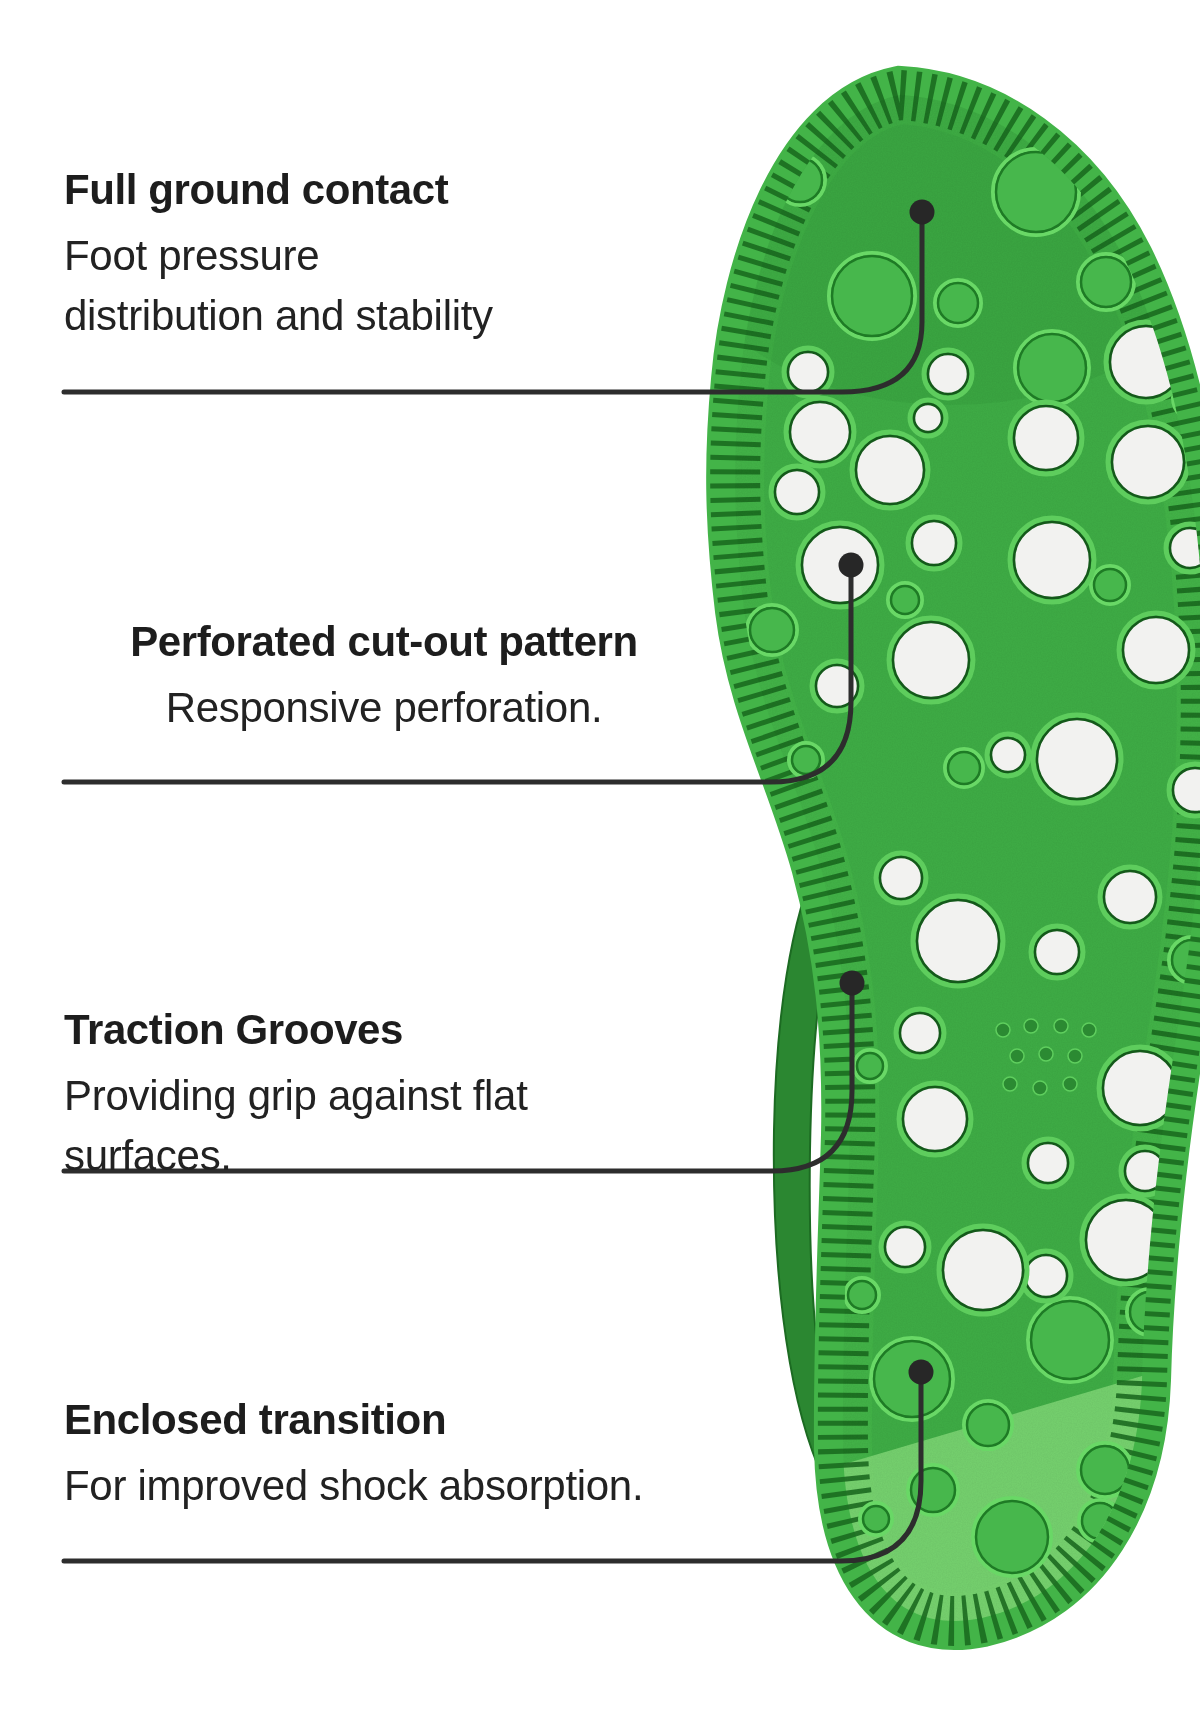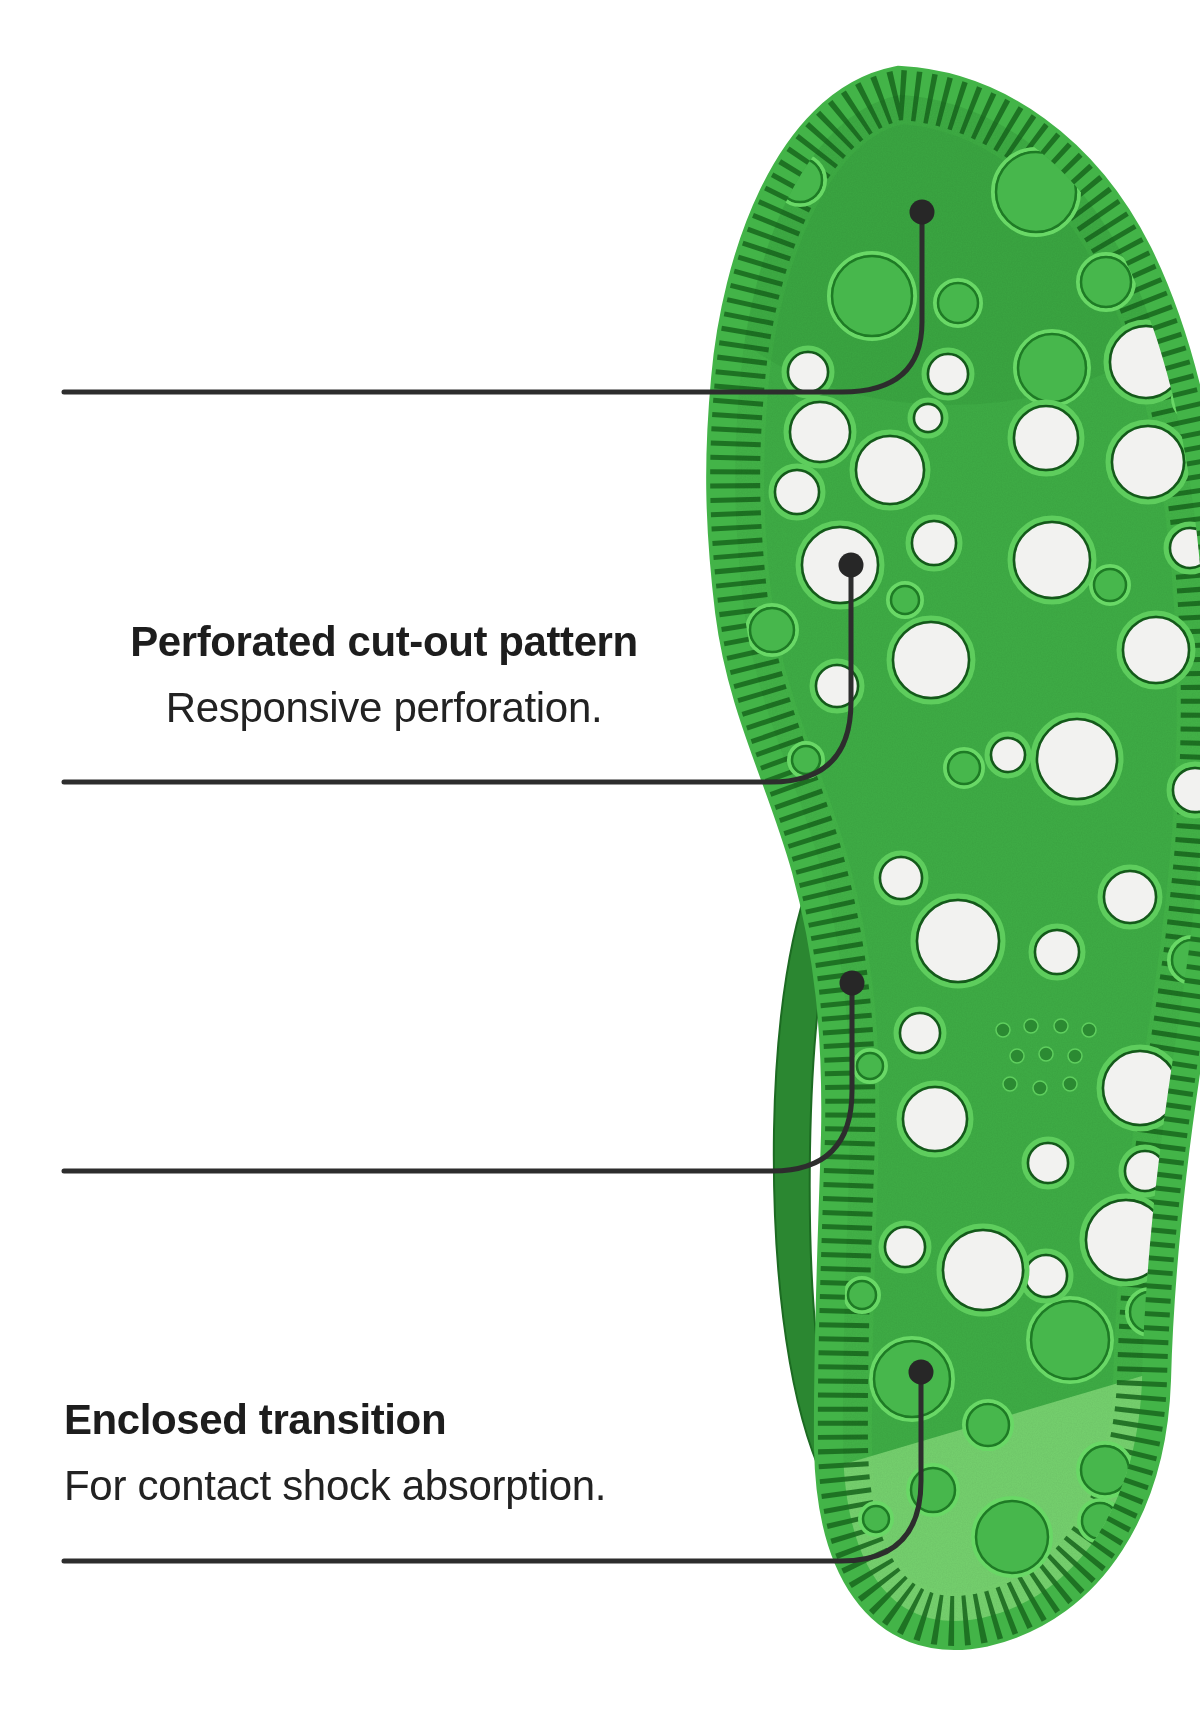--- a/index.html
+++ b/index.html
@@ -215,25 +215,34 @@
       <circle class="callout-dot" cx="922" cy="212" r="12.5"></circle>
       <path class="callout-path" d="M64,782 H771 Q851,782 851,702 V565"></path>
       <circle class="callout-dot" cx="851" cy="565" r="12.5"></circle>
       <path class="callout-path" d="M64,1171 H772 Q852,1171 852,1091 V983"></path>
       <circle class="callout-dot" cx="852" cy="983" r="12.5"></circle>
       <path class="callout-path" d="M64,1561 H841 Q921,1561 921,1481 V1372"></path>
       <circle class="callout-dot" cx="921" cy="1372" r="12.5"></circle>
     </g>
   </svg>
 
+  <section class="feature f1">
+    <h2>Full ground contact</h2>
+    <p>Foot pressure</p>
+    <p>distribution and stability</p>
+  </section>
 
   <section class="feature f2">
     <h2>Perforated cut-out pattern</h2>
     <p>Responsive perforation.</p>
   </section>
 
+  <section class="feature f3">
+    <h2>Traction Grooves</h2>
+    <p>Providing grip against flat surfaces.</p>
+  </section>
 
   <section class="feature f4">
     <h2>Enclosed transition</h2>
-    <p>For contact shock absorption.</p>
+    <p>For improved shock absorption.</p>
   </section>
 
 </div>
 
 </body></html>

